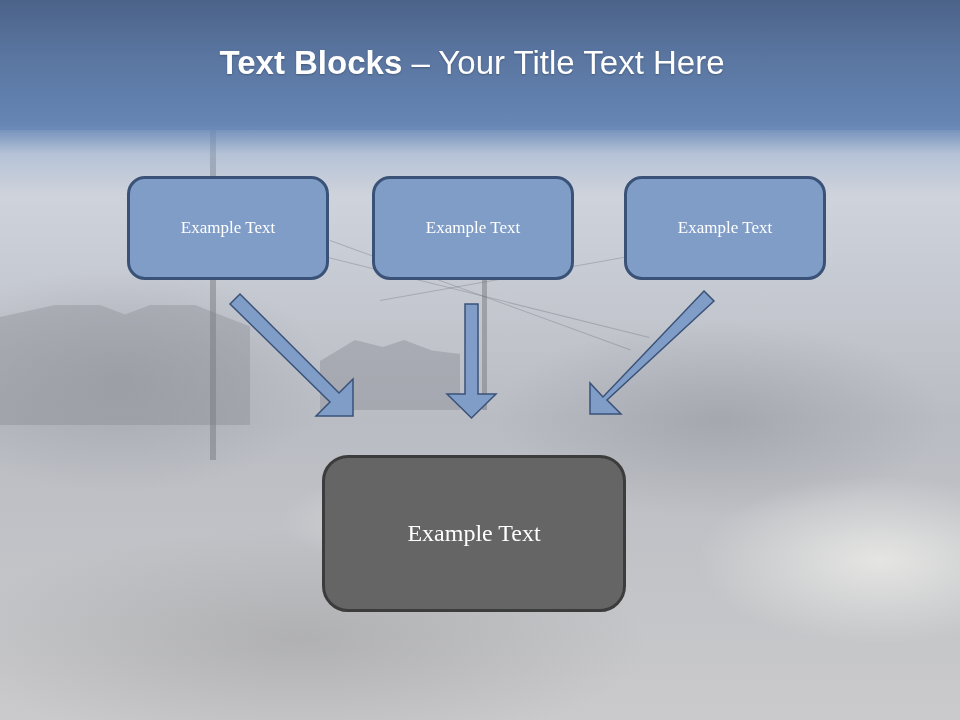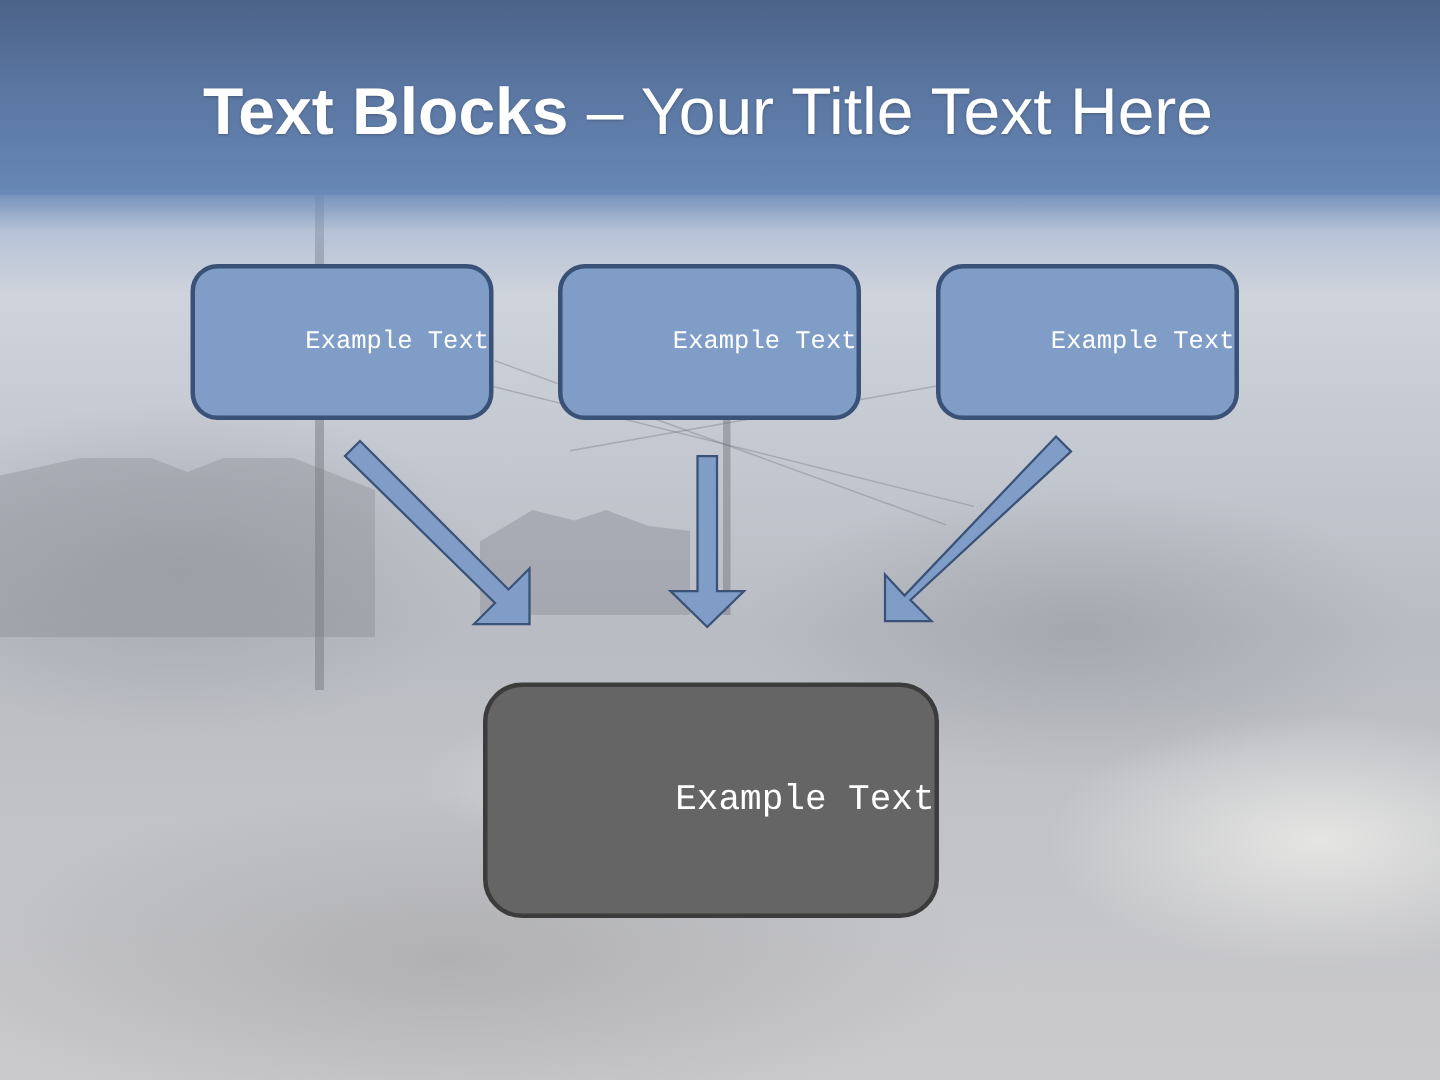--- a/index.html
+++ b/index.html
@@ -35,30 +35,30 @@
     }
     .header-band {
       position: absolute; left: 0; top: 0; width: 960px; height: 130px;
       background: linear-gradient(180deg, #4c6389 0%, #5a76a1 45%, #6787b5 100%);
     }
     .header-fade {
       position: absolute; left: 0; top: 126px; width: 960px; height: 70px;
       background: linear-gradient(180deg, rgba(104,136,182,0.95), rgba(150,172,205,0.5) 40%, rgba(214,218,226,0));
     }
     .title {
-      position: absolute; left: 0; top: 52px; width: 944px; text-align: center;
-      color: #ffffff; font-size: 44px; line-height: 46px;
+      position: absolute; left: 0; top: 40px; width: 944px; text-align: center;
+      color: #ffffff; font-size: 33px; line-height: 46px;
       font-family: "Liberation Sans", sans-serif;
       text-shadow: 0 1px 2px rgba(0,0,0,0.25);
     }
     .title .bold { font-weight: bold; }
     .box {
-      position: absolute; display: flex; align-items: center; justify-content: flex-end;
+      position: absolute; display: flex; align-items: center; justify-content: center;
       color: #ffffff; box-sizing: border-box;
-      font-family: Liberation Mono, monospace;
+      font-family: Liberation Serif, serif;
     }
     .box.top {
       width: 202px; height: 104px; top: 176px;
       background: #7f9dc6; border: 3px solid #3a5278; border-radius: 18px;
       font-size: 17px;
     }
     .box.bottom {
       left: 322px; top: 455px; width: 304px; height: 157px;
       background: #656565; border: 3px solid #3c3c3c; border-radius: 26px;
       font-size: 24px;

